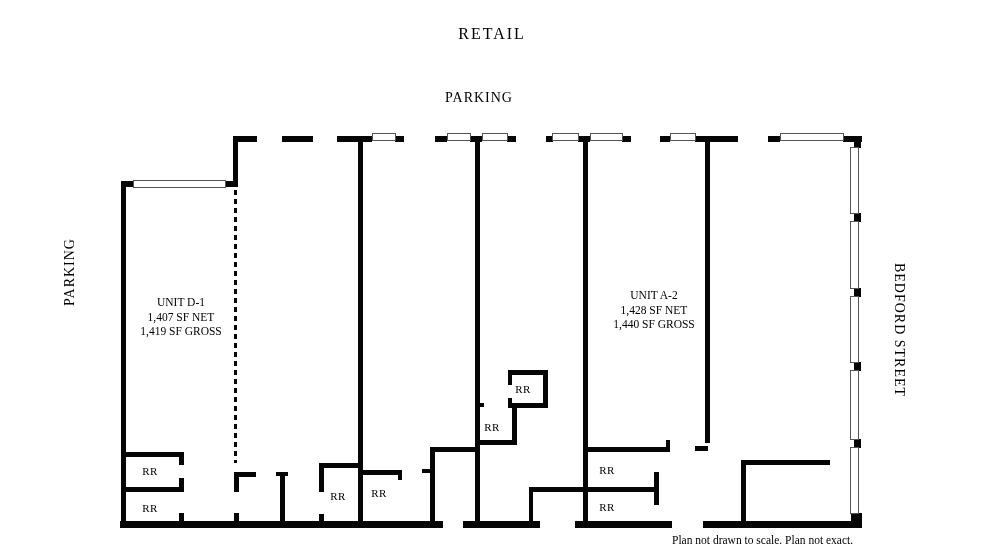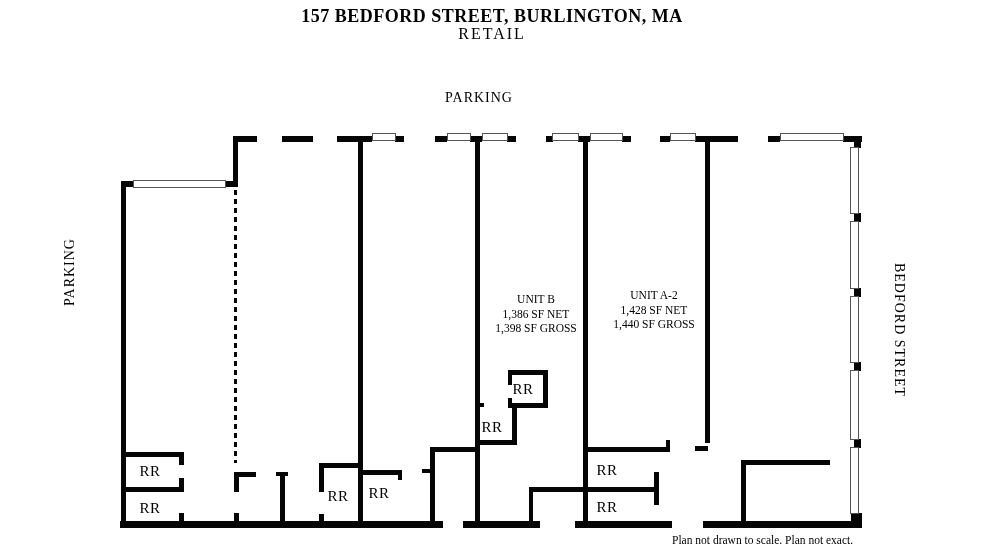--- a/index.html
+++ b/index.html
@@ -8,29 +8,28 @@
   .w{position:absolute;background:#050505;}                 
   .win{position:absolute;background:#fff;border:1px solid #555;box-sizing:border-box;} 
   .dash{position:absolute;width:3px;
         background:repeating-linear-gradient(to bottom,#050505 0 5px,transparent 5px 9px);}
   .txt{position:absolute;white-space:nowrap;}
   .title{left:50%;top:6px;transform:translateX(-50%);font-size:18px;font-weight:bold;letter-spacing:.5px;}
   .subtitle{left:50%;top:25px;transform:translateX(-50%);font-size:16px;letter-spacing:2px;}
   .street{font-size:14px;letter-spacing:1px;}
   .unit{position:absolute;transform:translateX(-50%);text-align:center;
         font-size:11.5px;line-height:14.5px;}
-  .rr{position:absolute;transform:translate(-50%,-50%);font-size:15px;letter-spacing:.5px;}
+  .rr{position:absolute;transform:translate(-50%,-50%);font-size:11px;letter-spacing:.5px;}
   .footnote{font-size:11.5px;}
 </style>
 </head>
 <body>
 
 <div id="page">
 
-  <div class="txt title">157 BEDFORD STREET, BURLINGTON, MA</div>
   <div class="txt subtitle">RETAIL</div>
 
   <div class="txt street" style="left:479px;top:98px;transform:translate(-50%,-50%);">PARKING</div>
   <div class="txt street" style="left:70px;top:272px;transform:translate(-50%,-50%) rotate(-90deg);">PARKING</div>
   <div class="txt street" style="left:899px;top:330px;transform:translate(-50%,-50%) rotate(90deg);">BEDFORD STREET</div>
 
   <div class="w" style="left:233px;top:136px;width:24px;height:6px;"></div>
   <div class="w" style="left:282px;top:136px;width:31px;height:6px;"></div>
   <div class="w" style="left:337px;top:136px;width:35px;height:6px;"></div>
   <div class="w" style="left:395px;top:136px;width:9px;height:6px;"></div>
@@ -118,24 +117,24 @@
   <div class="win" style="left:552px;top:133px;width:27px;height:8px;"></div>
   <div class="win" style="left:590px;top:133px;width:33px;height:8px;"></div>
   <div class="win" style="left:670px;top:133px;width:26px;height:8px;"></div>
   <div class="win" style="left:780px;top:133px;width:64px;height:8px;"></div>
   <div class="win" style="left:850px;top:147px;width:9px;height:67px;"></div>
   <div class="win" style="left:850px;top:221px;width:9px;height:68px;"></div>
   <div class="win" style="left:850px;top:296px;width:9px;height:67px;"></div>
   <div class="win" style="left:850px;top:370px;width:9px;height:70px;"></div>
   <div class="win" style="left:850px;top:447px;width:9px;height:67px;"></div>
 
-  <div class="unit" style="left:536px;top:292px;">
-    <div>UNIT B</div>
-    <div>1,386 SF NET</div>
-    <div>1,398 SF GROSS</div>
+  <div class="unit" style="left:181px;top:295px;">
+    <div>UNIT D-1</div>
+    <div>1,407 SF NET</div>
+    <div>1,419 SF GROSS</div>
   </div>
   <div class="unit" style="left:654px;top:288px;">
     <div>UNIT A-2</div>
     <div>1,428 SF NET</div>
     <div>1,440 SF GROSS</div>
   </div>
 
   <div class="rr" style="left:150px;top:471px;">RR</div>
   <div class="rr" style="left:150px;top:508px;">RR</div>
   <div class="rr" style="left:338px;top:496px;">RR</div>

